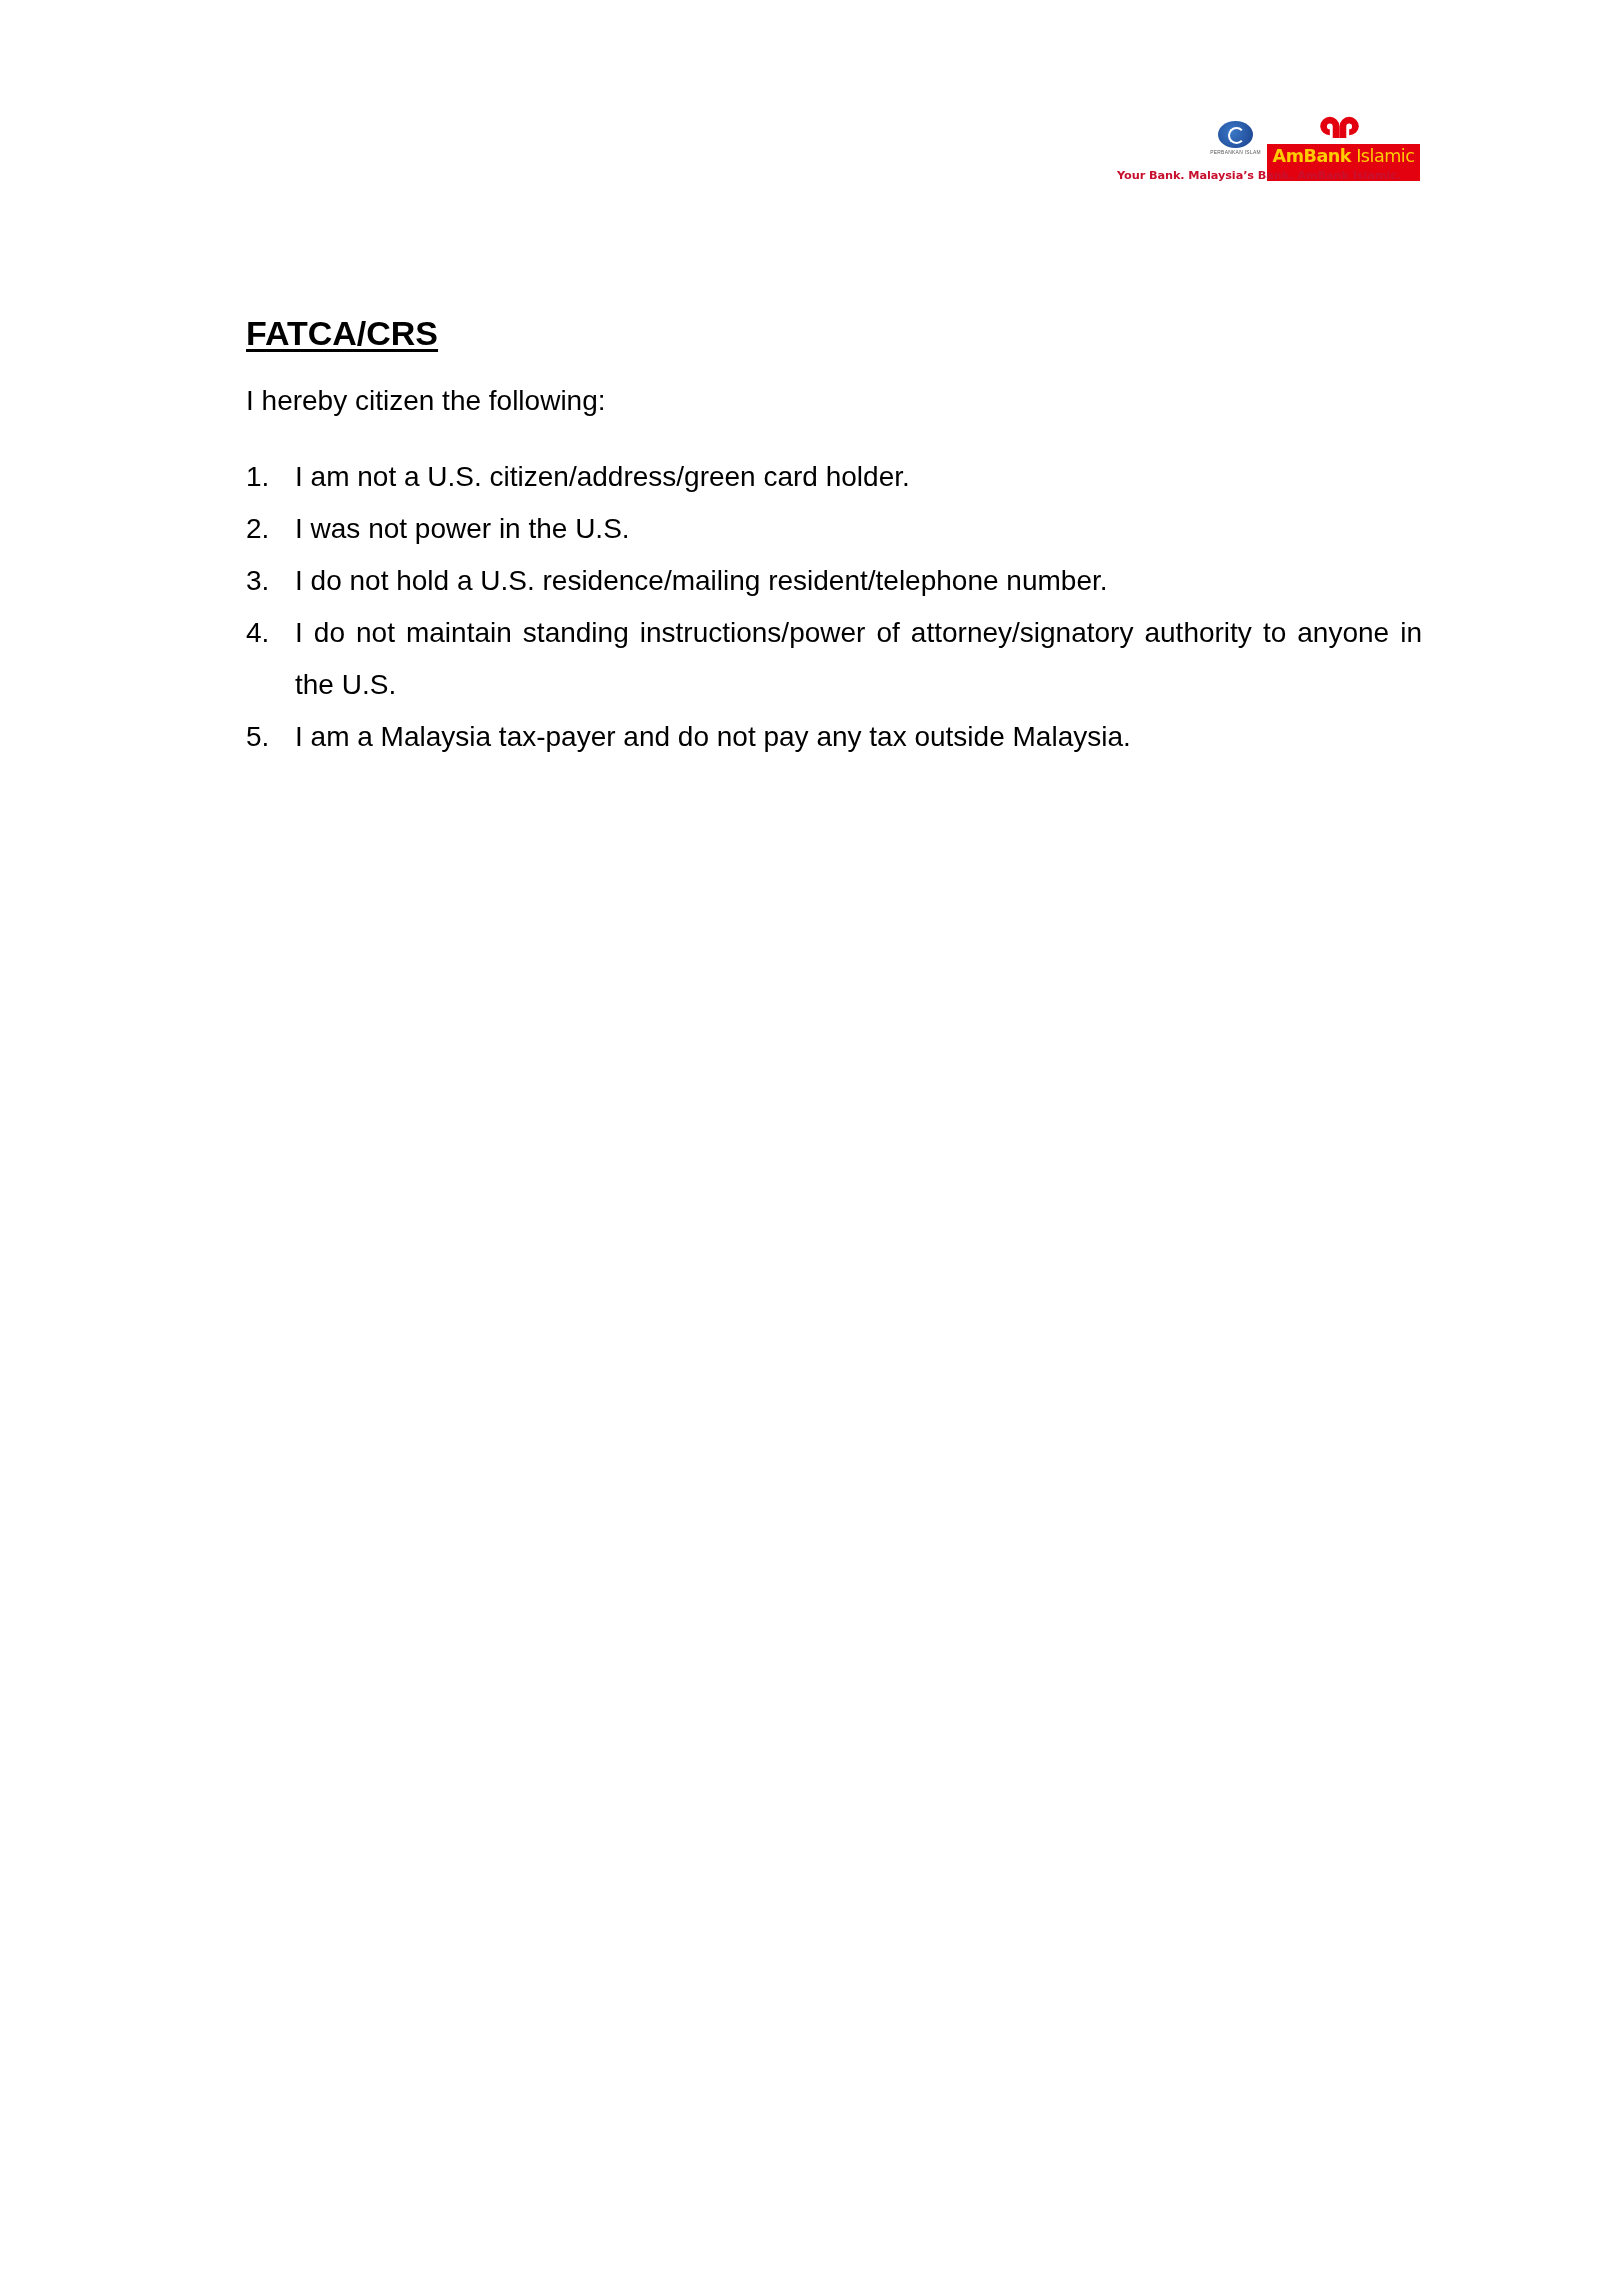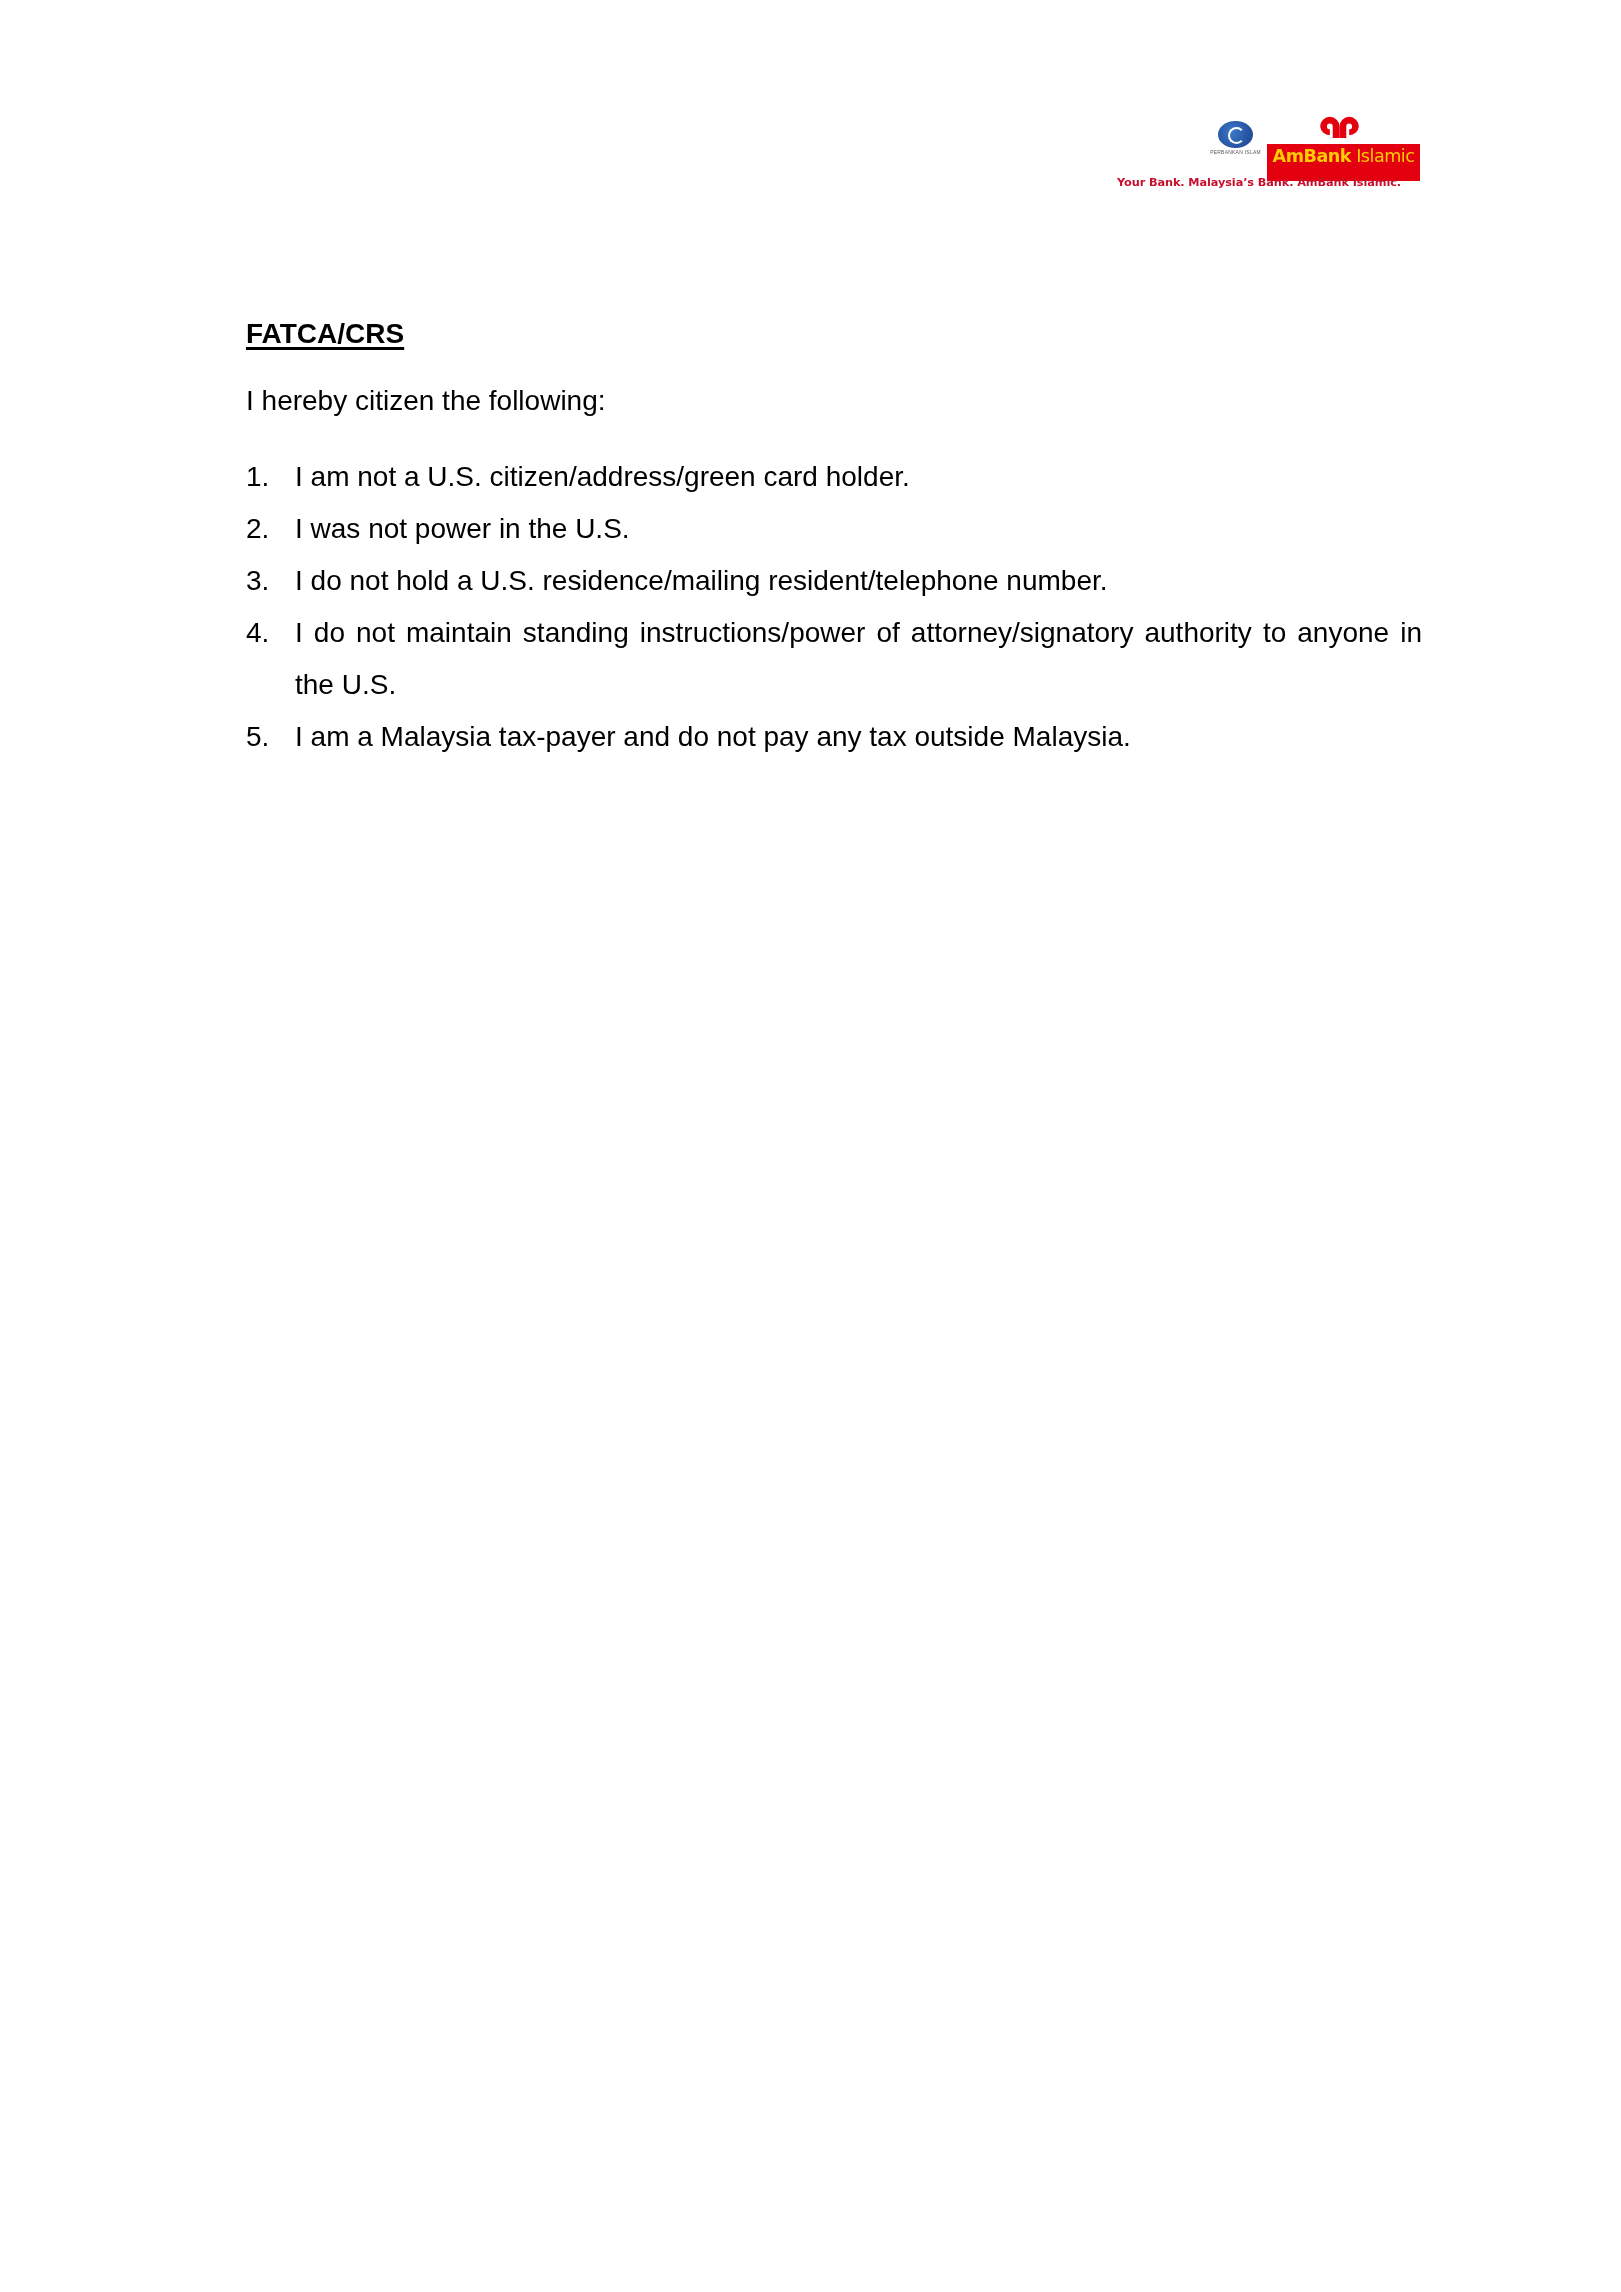--- a/index.html
+++ b/index.html
@@ -10,25 +10,25 @@
     .perbankan-mark { width: 35px; height: 27.4px; margin: 0 auto; border-radius: 50%;
                       background: radial-gradient(circle at 40% 40%, #3a78c8, #1a3f8a); position: relative; }
     .perbankan-mark::after { content: ""; position: absolute; left: 9.8px; top: 5.9px; width: 13.7px; height: 13.7px;
                       border: 2px solid #fff; border-radius: 50%; border-right-color: transparent; }
     .perbankan-text { font-size: 4.9px; color: #555; line-height: 5.9px; margin-top: 2px; letter-spacing: 0.3px; }
     .am-symbol { position: absolute; left: 106px; top: 0; width: 47px; height: 29px; }
     .am-box { position: absolute; left: 57px; top: 33px; width: 153px; height: 37px; background: #e3000f;
               color: #ffcc00; font-family: "DejaVu Sans", sans-serif; font-weight: bold; font-size: 17.6px;
               line-height: 25.5px; text-align: center; white-space: nowrap; letter-spacing: -0.5px; }
     .am-box .islamic { font-weight: normal; color: #ffcc00; }
-    .tagline { position: absolute; left: 1117px; top: 176px; font-family: "DejaVu Sans", sans-serif;
+    .tagline { position: absolute; left: 1117px; top: 169px; font-family: "DejaVu Sans", sans-serif;
                font-weight: bold; font-size: 11.3px; color: #c8102e; white-space: nowrap; letter-spacing: -0.1px; }
     .content { position: absolute; left: 246px; top: 316px; width: 1176px; font-size: 28px; }
     .heading { font-weight: bold; text-decoration: underline; text-decoration-thickness: 2.9px;
-               text-underline-offset: 3.9px; font-size: 28px; line-height: 35px; margin: 0; }
+               text-underline-offset: 3.9px; font-size: 34px; line-height: 35px; margin: 0; }
     .intro { margin: 32px 0 0 0; line-height: 35px; }
     .list { margin: 33px 0 0 0; padding: 0; list-style: none; }
     .list li { display: flex; line-height: 52px; }
     .list .num { width: 49px; flex: 0 0 49px; }
     .list .txt { flex: 1; text-align: justify; }
   </style>
 </head>
 <body>
 
 <div class="logo-area">

